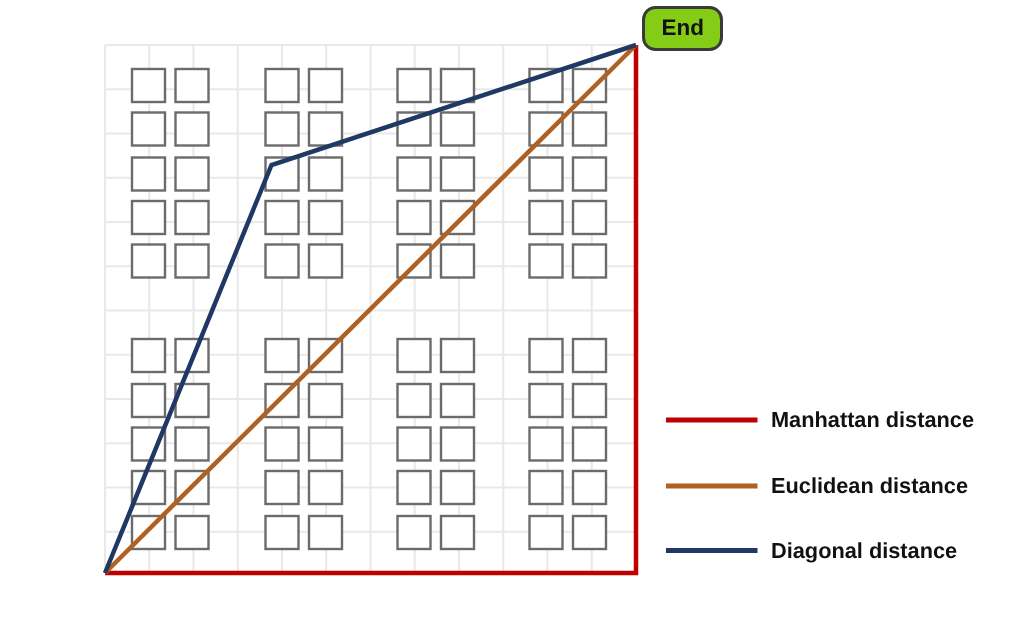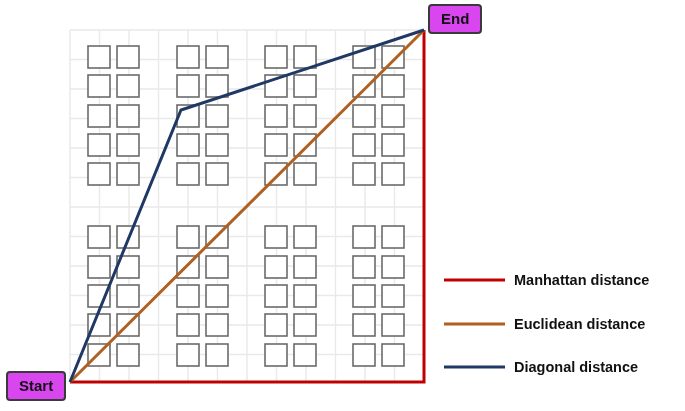--- a/index.html
+++ b/index.html
@@ -22,23 +22,23 @@
   svg#diagram {
     position: absolute;
     left: 0;
     top: 0;
     width: 685px;
     height: 411px;
     display: block;
   }
   .node-label {
     position: absolute;
-    background: #d946ef;
+    background: #84cc16;
     border: 2px solid #3a3a3a;
-    border-radius: 4px;
+    border-radius: 9px;
     font-family: "Liberation Sans", sans-serif;
     font-weight: bold;
     font-size: 15px;
     color: #111111;
     line-height: 1;
     padding: 5px 11px 6px 11px;
     white-space: nowrap;
     box-sizing: border-box;
   }
   #start-label { left: 6px; top: 371px; }
@@ -175,17 +175,16 @@
     <g id="legend-group">
         <line x1="444" y1="280" x2="505" y2="280" stroke="#C00000" stroke-width="3.2"></line>
         <text x="514" y="281" class="legend-text">Manhattan distance</text>
         <line x1="444" y1="324" x2="505" y2="324" stroke="#B06020" stroke-width="3.2"></line>
         <text x="514" y="325" class="legend-text">Euclidean distance</text>
         <line x1="444" y1="367" x2="505" y2="367" stroke="#1F3864" stroke-width="3.2"></line>
         <text x="514" y="368" class="legend-text">Diagonal distance</text>
       </g>
   </svg>
 
-  <div class="node-label" id="start-label">Start</div>
 
   <div class="node-label" id="end-label">End</div>
 
 </div>
 
 </body></html>

